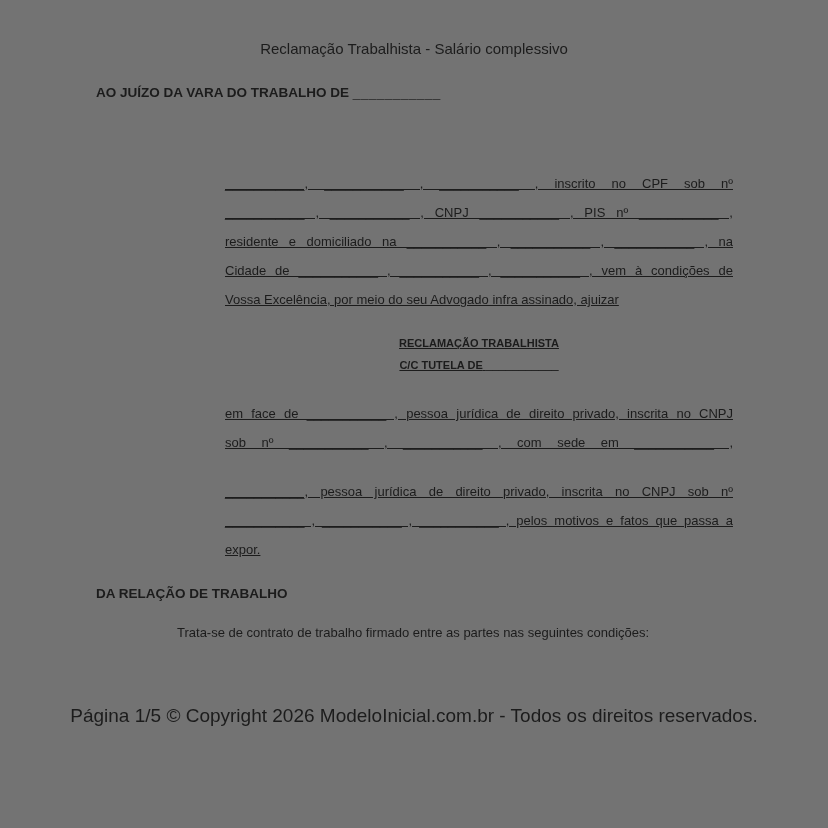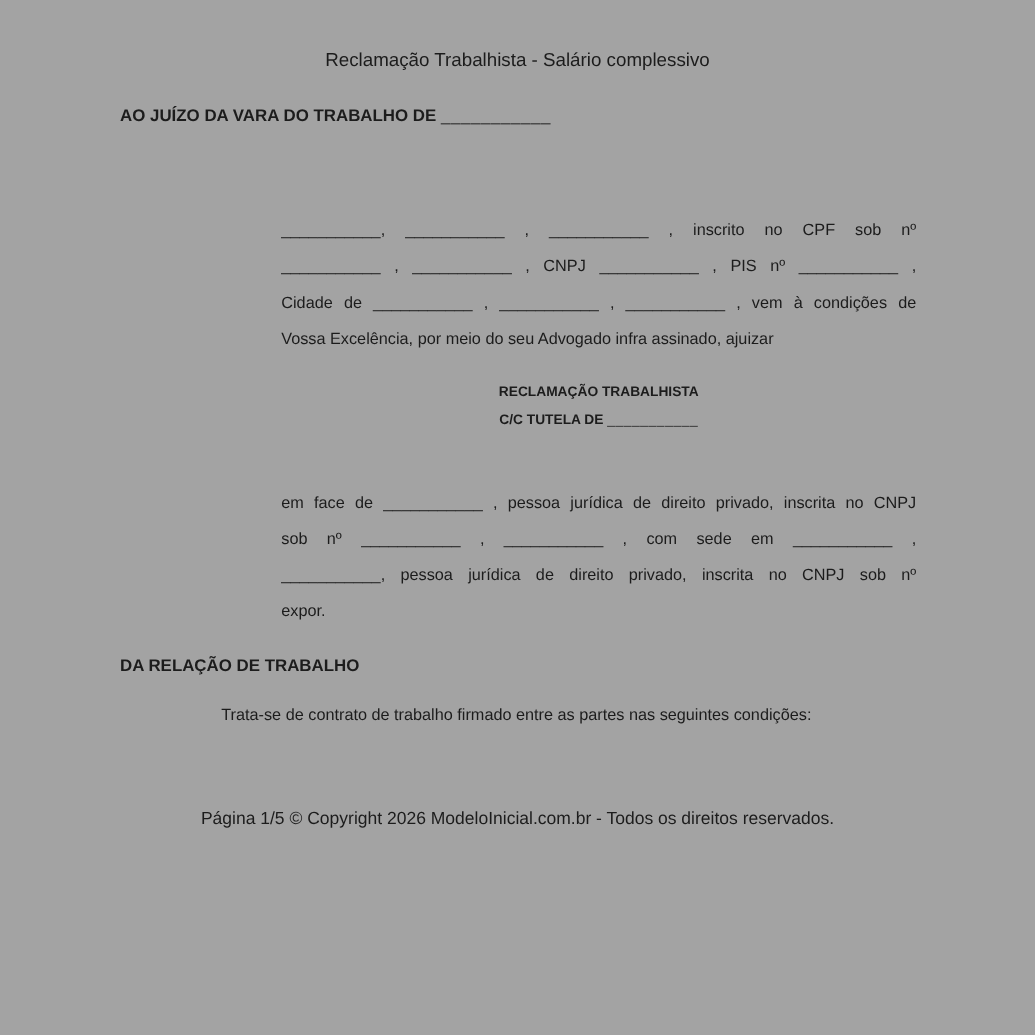--- a/index.html
+++ b/index.html
@@ -4,21 +4,21 @@
 <style>
   html, body {
     margin: 0;
     padding: 0;
     background: #ffffff;
   }
   .page {
     position: relative;
     width: 828px;
     height: 828px;
-    background: #a3a3a3;
+    background: #737373;
     overflow: hidden;
     font-family: "Liberation Sans", sans-serif;
     color: #1c1c1c;
   }
   .doc-title {
     padding-top: 40px;
     text-align: center;
     font-size: 15px;
     line-height: 18px;
     font-weight: 400;
@@ -32,20 +32,21 @@
   .blank {
     font-weight: 400;
     letter-spacing: 0.5px;
     color: #2a2a2a;
     margin-top: 16px;
   }
   .body-block {
     margin-left: 225px;
     width: 508px;
     font-size: 13px;
+    text-decoration: underline;
   }
   .para { margin: 0; padding: 0; }
   .para .jline {
     display: block;
     line-height: 29px;
     text-align: justify;
     text-align-last: justify;
     white-space: normal;
   }
   .para .lline {
@@ -54,38 +55,38 @@
     text-align: left;
   }
   .para-claimant   { margin-top: 69px; }
   .action-heading {
     margin-top: 18px;
     text-align: center;
     font-size: 11px;
     font-weight: 700;
     line-height: 22px;
   }
-  .para-defendant1 { margin-top: 40px; }
-  .para-defendant2 { }
+  .para-defendant1 { margin-top: 23px; }
+  .para-defendant2 { margin-top: 20px; }
   .section-heading {
     margin: 22px 96px 0 96px;
     font-size: 13.5px;
     line-height: 15px;
     font-weight: 700;
   }
   .para-contract {
     margin: 24px 96px 0 96px;
     text-indent: 81px;
     font-size: 13px;
     line-height: 15px;
   }
   .page-footer {
     margin-top: 68px;
     text-align: center;
-    font-size: 14px;
+    font-size: 19px;
     line-height: 15px;
     color: #1c1c1c;
   }
 </style>
 </head>
 <body>
 
 <div class="page">
 
   <div class="doc-title">Reclamação Trabalhista - Salário complessivo</div>
@@ -93,39 +94,41 @@
   <div class="addressee">
     <span>AO JUÍZO DA VARA DO TRABALHO DE</span>
     <span class="blank">___________</span>
   </div>
 
   <div class="body-block">
 
     <p class="para para-claimant">
       <span class="jline">___________, ___________ , ___________ , inscrito no CPF sob nº</span>
       <span class="jline">___________ , ___________ , CNPJ ___________ , PIS nº ___________ ,</span>
+      <span class="jline">residente e domiciliado na ___________ , ___________ , ___________ , na</span>
       <span class="jline">Cidade de ___________ , ___________ , ___________ , vem à condições de</span>
       <span class="lline">Vossa Excelência, por meio do seu Advogado infra assinado, ajuizar</span>
     </p>
 
     <div class="action-heading">
       <div>RECLAMAÇÃO TRABALHISTA</div>
       <div>
         <span>C/C TUTELA DE</span>
         <span class="blank">___________</span>
       </div>
     </div>
 
     <p class="para para-defendant1">
       <span class="jline">em face de ___________ , pessoa jurídica de direito privado, inscrita no CNPJ</span>
       <span class="jline">sob nº ___________ , ___________ , com sede em ___________ ,</span>
     </p>
 
     <p class="para para-defendant2">
       <span class="jline">___________, pessoa jurídica de direito privado, inscrita no CNPJ sob nº</span>
+      <span class="jline">___________ , ___________ , ___________ , pelos motivos e fatos que passa a</span>
       <span class="lline">expor.</span>
     </p>
 
   </div>
 
   <div class="section-heading">DA RELAÇÃO DE TRABALHO</div>
 
   <div class="para-contract">Trata-se de contrato de trabalho firmado entre as partes nas seguintes condições:</div>
 
   <div class="page-footer">Página 1/5 © Copyright 2026 ModeloInicial.com.br - Todos os direitos reservados.</div>

